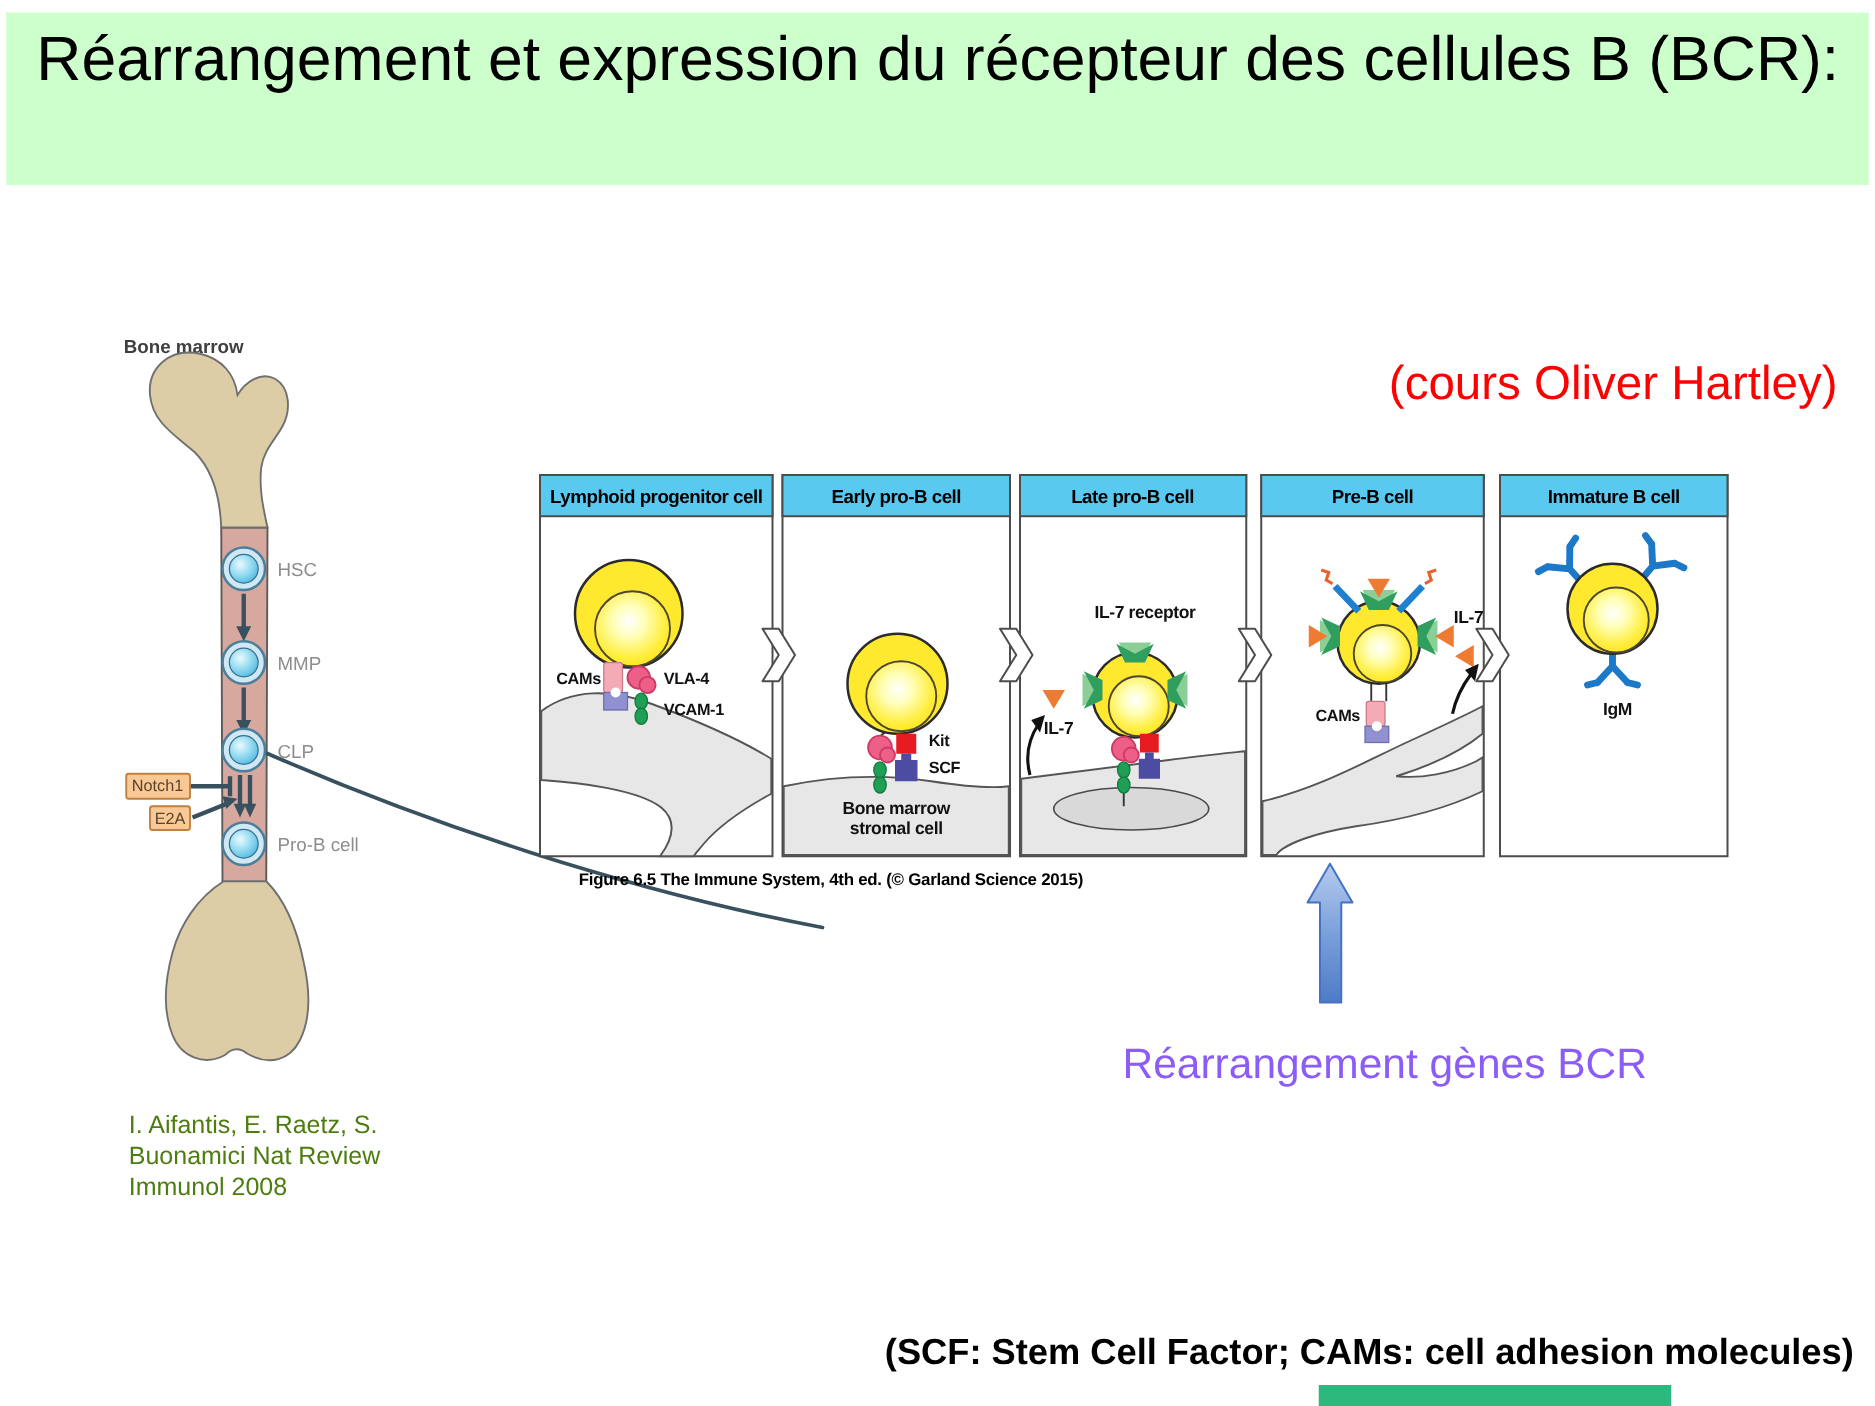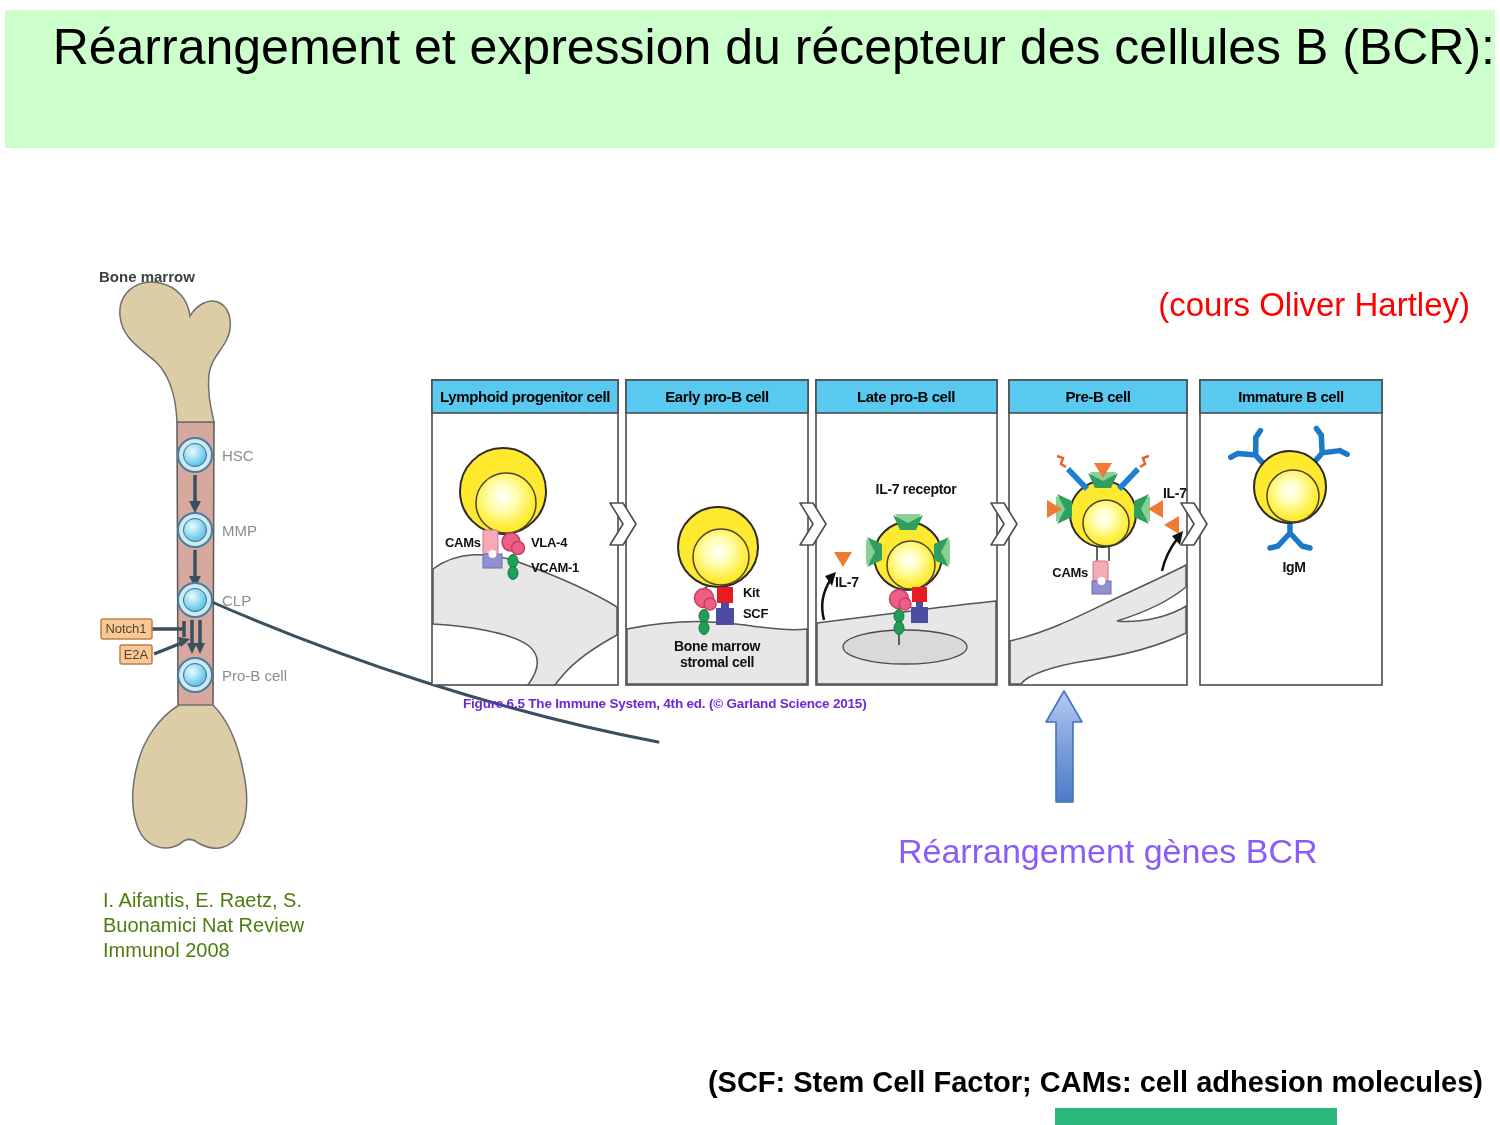--- a/index.html
+++ b/index.html
@@ -1,30 +1,30 @@
 <!DOCTYPE html>
 <html><head>
 <meta charset="utf-8">
 <style>
   html,body{margin:0;padding:0;background:#ffffff;}
   .slide{position:relative;width:1500px;height:1125px;background:#ffffff;overflow:hidden;
          font-family:"Liberation Sans",sans-serif;}
 
   .banner{position:absolute;left:5px;top:10px;right:5px;height:138px;background:#ccffcc;
-          text-align:right;color:#000;}
+          text-align:left;color:#000;padding-left:24px;}
   .banner .t1{margin-top:6px;font-size:50px;line-height:62px;}
   .banner .t2{font-size:50px;line-height:62px;}
 
-  .course{position:absolute;top:286px;right:30px;font-size:33px;color:#fe0000;}
+  .course{position:absolute;top:286px;right:30px;font-size:38px;color:#fe0000;}
 
   .citation{position:absolute;left:103px;top:888px;font-size:20px;line-height:25px;
             color:#4d7c0f;white-space:pre-line;}
 
   .figcap{position:absolute;left:432px;top:696px;font-size:13.5px;font-weight:bold;
-          color:#6d28d9;letter-spacing:-0.2px;padding-left:31px;}
+          color:#000000;letter-spacing:-0.2px;padding-left:31px;}
 
   .rearr{position:absolute;left:898px;top:832px;font-size:34px;color:#8b5cf6;}
 
   .abbrev{position:absolute;right:17px;top:1066px;font-size:29px;color:#000;font-weight:bold;}
 
   .greenbar{position:absolute;left:1055px;top:1108px;width:282px;height:17px;background:#2db87e;}
 
   svg.bonefig{position:absolute;left:80px;top:250px;}
   svg.garland{position:absolute;left:425px;top:375px;}
   svg.bluearrow{position:absolute;left:1030px;top:689px;}

